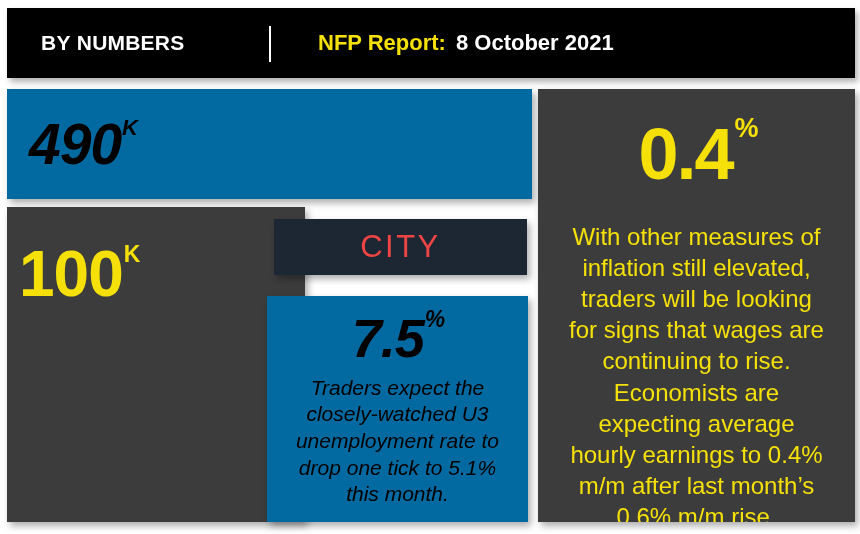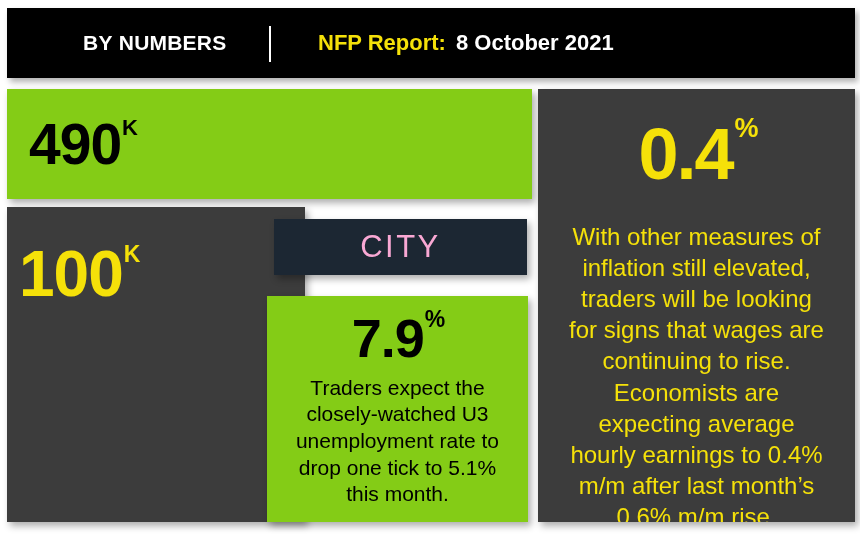--- a/index.html
+++ b/index.html
@@ -31,21 +31,21 @@
     height: 70px;
     background: #000000;
     box-shadow: 3px 4px 6px rgba(0,0,0,0.30);
     display: flex;
     align-items: center;
   }
   .hdr-title {
     color: #ffffff;
     font-size: 21px;
     letter-spacing: 0.4px;
-    margin-left: 76px;
+    margin-left: 34px;
     white-space: nowrap;
   }
   .hdr-title .light { font-weight: 600; }
   .hdr-title .heavy { font-weight: 800; letter-spacing: 0.2px; }
   .hdr-divider {
     position: absolute;
     left: 262px;
     top: 18px;
     width: 2px;
     height: 36px;
@@ -62,21 +62,21 @@
   }
   .hdr-report .label { color: #F5E109; }
   .hdr-report .date  { color: #ffffff; margin-left: 10px; }
 
   
   .card {
     position: absolute;
     box-shadow: 3px 4px 7px rgba(0,0,0,0.32);
     box-sizing: border-box;
   }
-  .card-light { background: #84cc16; color: #000000; }
+  .card-light { background: #0369a1; color: #000000; font-style: italic; }
   .card-dark  { background: #3C3C3C; color: #F5E109; }
 
   
   .card-490 {
     left: 7px; top: 89px;
     width: 525px; height: 110px;
     display: flex;
     align-items: center;
   }
   .c490-num {
@@ -139,21 +139,21 @@
     background: #1C2733;
     box-shadow: 3px 4px 7px rgba(0,0,0,0.32);
     display: flex;
     align-items: center;
     justify-content: center;
     letter-spacing: 2.5px;
     font-size: 31px;
     font-weight: 400;
     white-space: nowrap;
   }
-  .logo-city  { color: #f9a8d4; }
+  .logo-city  { color: #ef4444; }
   .logo-index { color: #F5E109; margin-left: 11px; }
 
   
   .card-51 {
     left: 267px; top: 296px;
     width: 261px; height: 226px;
     padding: 8px 14px;
     text-align: center;
   }
   .c51-num {
@@ -280,21 +280,21 @@
       <span>100</span><span class="sup">K</span>
     </div>
   </div>
 
   <div class="logo-box">
     <span class="logo-city">CITY</span>
   </div>
 
   <div class="card card-light card-51">
     <div class="c51-num">
-      <span>7.9</span><span class="sup">%</span>
+      <span>7.5</span><span class="sup">%</span>
     </div>
     <div class="c51-txt">Traders expect the closely-watched U3 unemployment rate to drop one tick to 5.1% this month.</div>
   </div>
 
   <div class="card card-dark card-04">
     <div class="c04-num">
       <span>0.4</span><span class="sup">%</span>
     </div>
     <div class="c04-txt">With other measures of inflation still elevated, traders will be looking for signs that wages are continuing to rise. Economists are expecting average hourly earnings to 0.4% m/m after last month’s 0.6% m/m rise.</div>
   </div>

